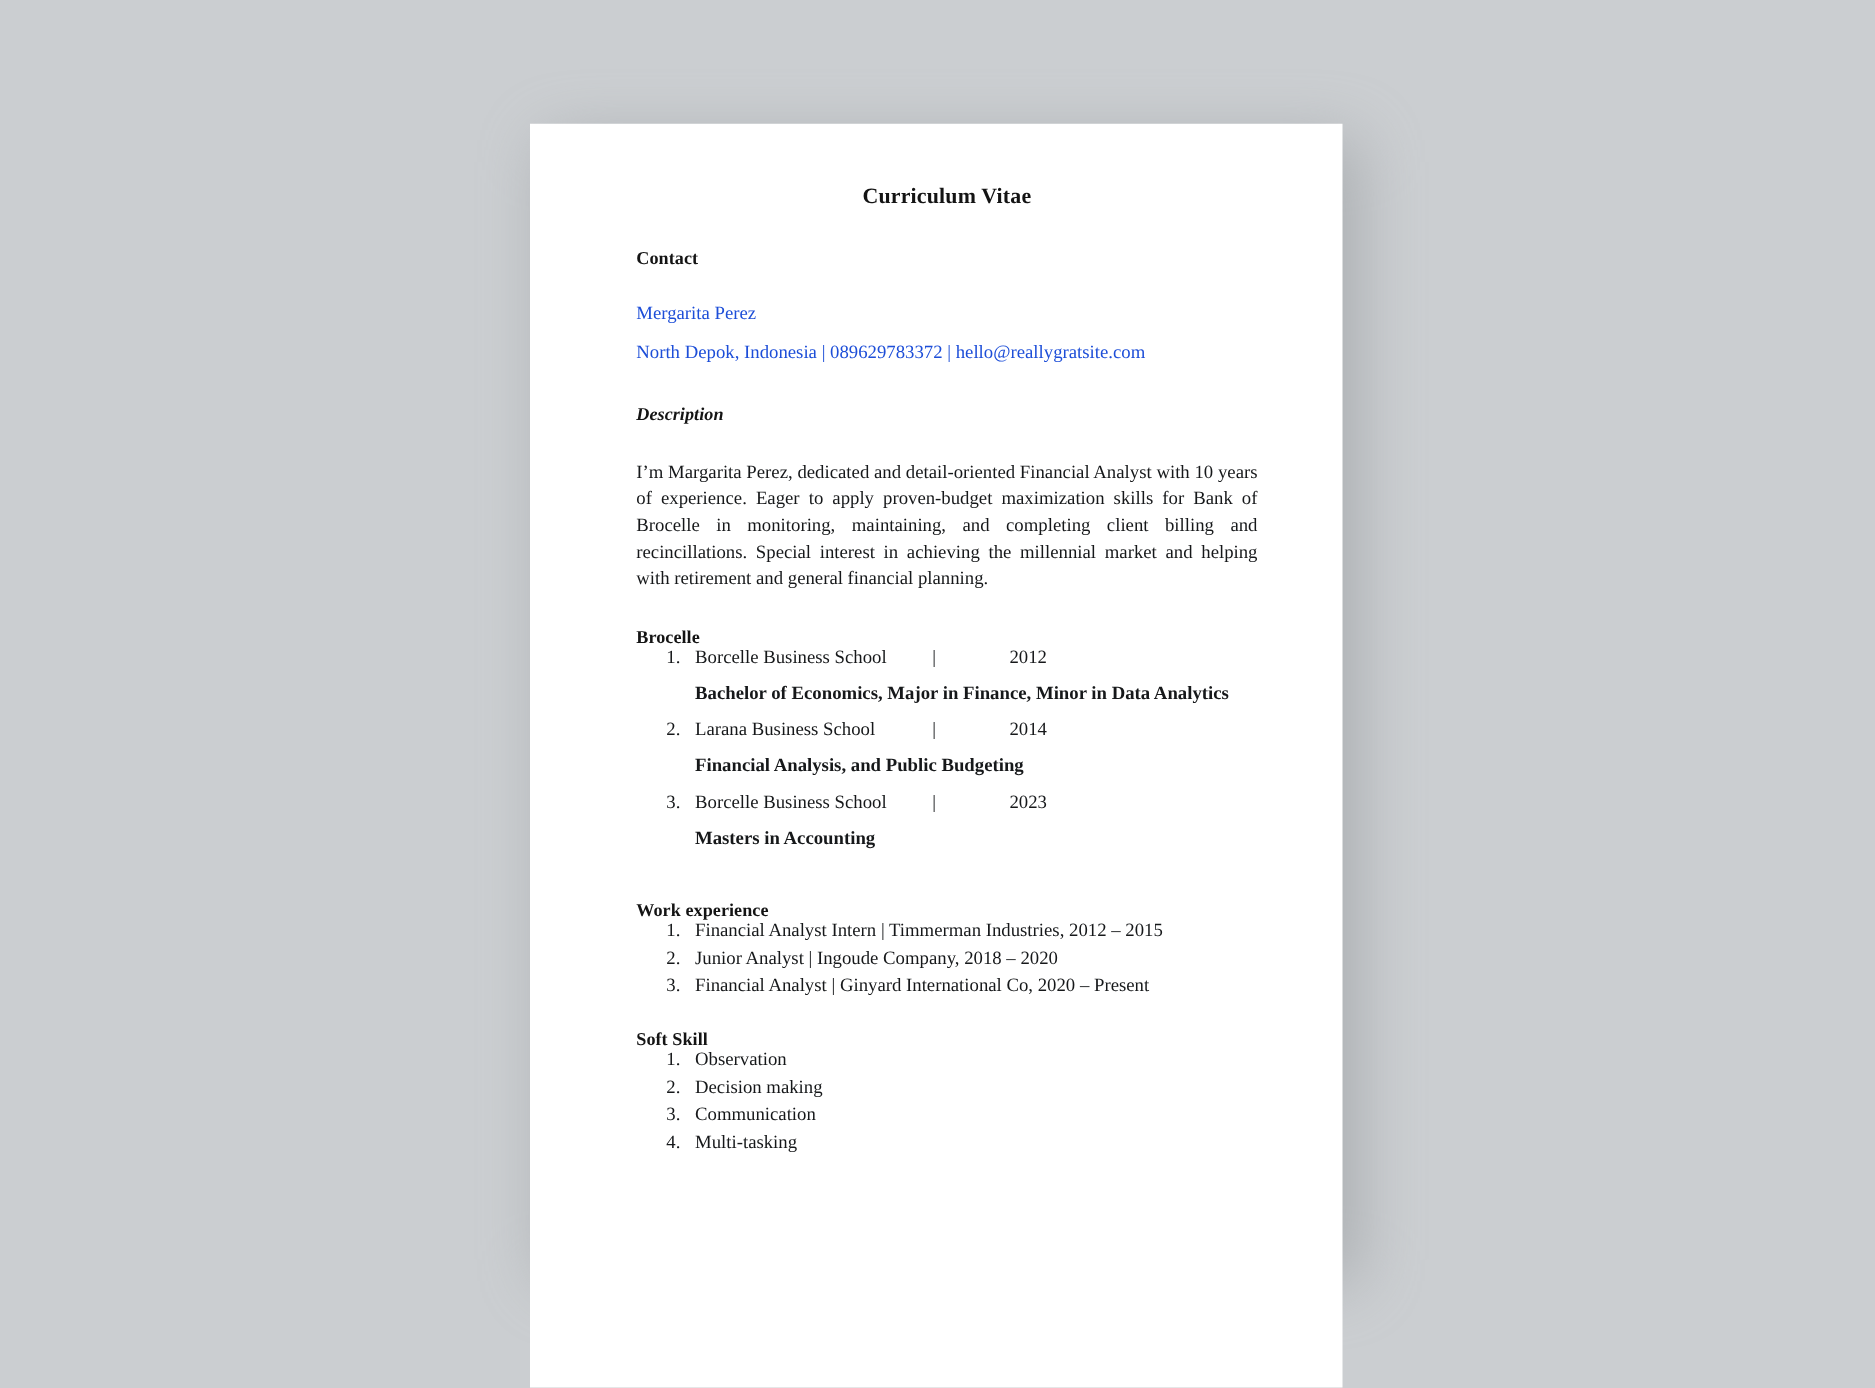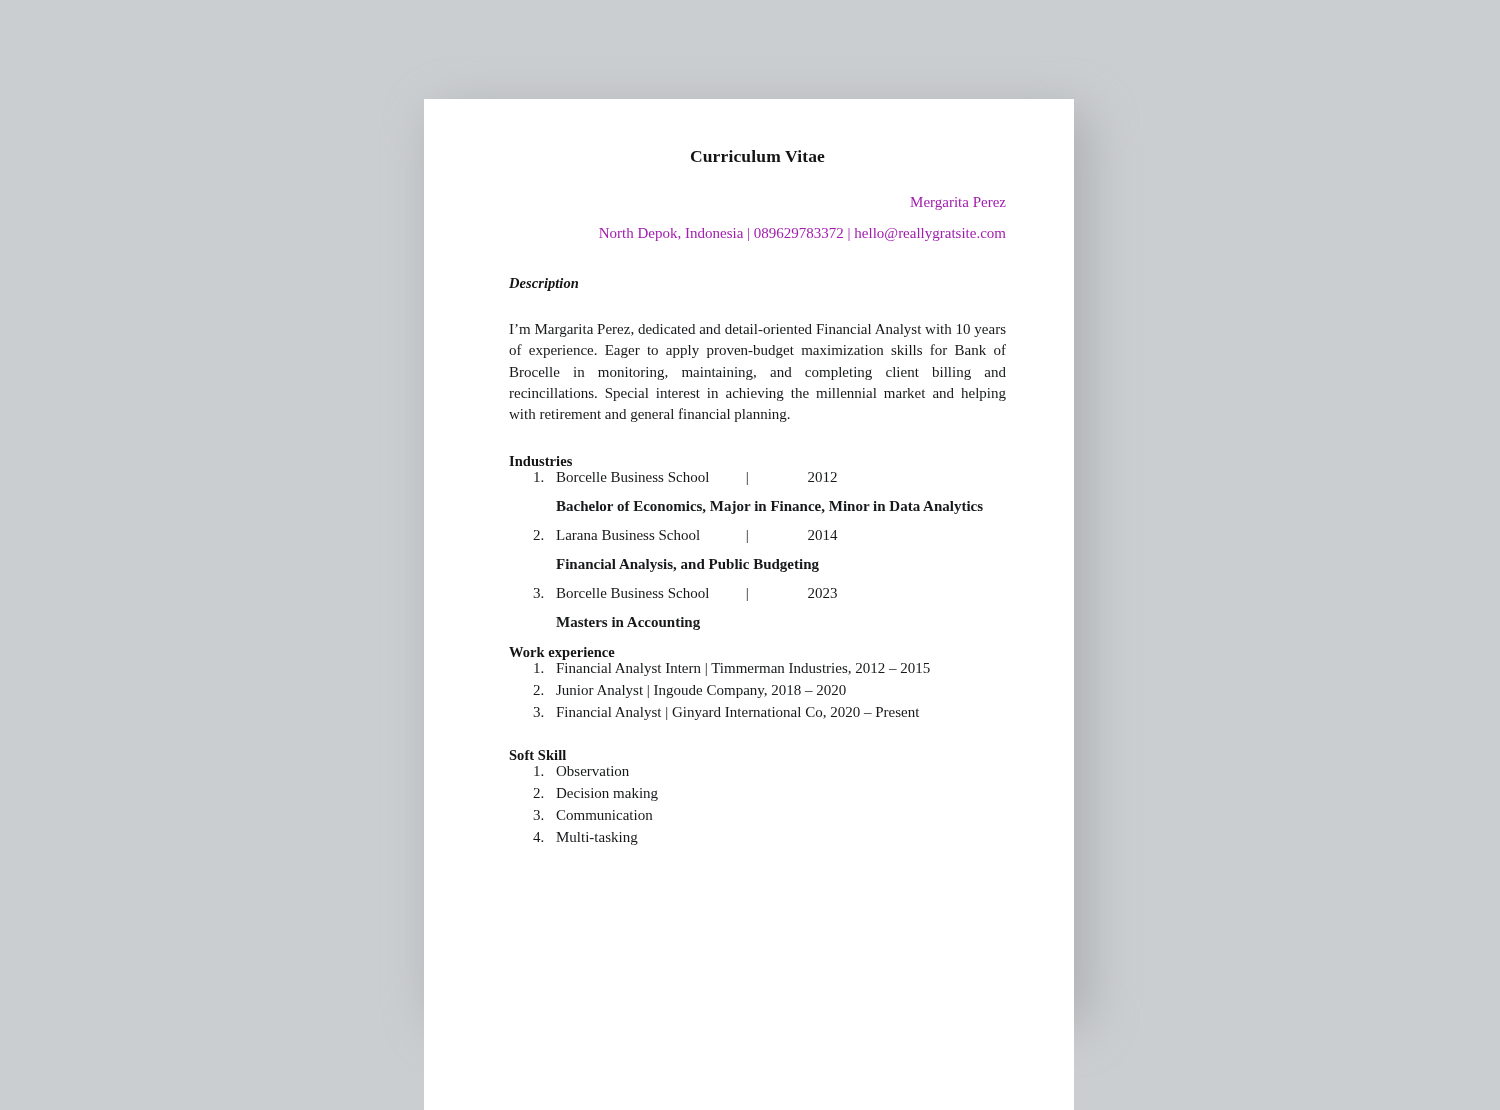--- a/index.html
+++ b/index.html
@@ -59,23 +59,22 @@
 
   .section-heading {
     font-weight: bold;
     font-size: 14.5px;
     color: #141414;
     letter-spacing: 0.05px;
   }
 
   .body-line {
     font-size: 15px;
-    color: #a21caf;
+    color: #1d4ed8;
     line-height: 1.0;
-    text-align: right;
   }
 
   .desc-para {
     font-size: 15px;
     color: #16181a;
     line-height: 1.42;
     text-align: justify;
     text-justify: inter-word;
   }
 
@@ -118,47 +117,48 @@
   
   .sp-contact-head   { margin-top: 32px; }
   .sp-contact-name   { margin-top: 28px; }
   .sp-contact-addr   { margin-top: 16px; }
   .sp-desc-head      { margin-top: 34px; font-style: italic; }
   .sp-desc-body      { margin-top: 27px; }
   .sp-edu-head       { margin-top: 28px; }
   .sp-edu-list       { margin-top: 26px; }
   .sp-edu-degree     { margin-top: 14px; }
   .sp-edu-item-gap   { margin-top: 14px; }
-  .sp-work-head      { margin-top: 14px; }
+  .sp-work-head      { margin-top: 42px; }
   .sp-work-list      { margin-top: 27px; }
   .sp-work-item-gap  { margin-top: 7px; }
   .sp-soft-head      { margin-top: 27px; }
   .sp-soft-list      { margin-top: 27px; }
   .sp-soft-item-gap  { margin-top: 7px; }
 </style>
 </head>
 <body>
 
 <div class="page-shadow"></div>
 
 <div class="page">
   <div class="page-inner">
 
     <h1 class="doc-title">Curriculum Vitae</h1>
 
+    <h2 class="section-heading sp-contact-head">Contact</h2>
 
     <div class="body-line sp-contact-name">Mergarita Perez</div>
 
     <div class="body-line sp-contact-addr">North Depok, Indonesia | 089629783372 | hello@reallygratsite.com</div>
 
     <h2 class="section-heading sp-desc-head">Description</h2>
 
     <p class="desc-para sp-desc-body">I’m Margarita Perez, dedicated and detail-oriented Financial Analyst with 10 years of experience. Eager to apply proven-budget maximization skills for Bank of Brocelle in monitoring, maintaining, and completing client billing and recincillations. Special interest in achieving the millennial market and helping with retirement and general financial planning.</p>
 
-    <h2 class="section-heading sp-edu-head">Industries</h2>
+    <h2 class="section-heading sp-edu-head">Brocelle</h2>
 
     <ol class="num-list sp-edu-list">
       <li class="edu-row">
         <span class="marker">1.</span>
         <span class="school">Borcelle Business School</span>
         <span class="sep">|</span>
         <span class="year">2012</span>
       </li>
       <li class="edu-degree sp-edu-degree" style="padding-left:47px;list-style:none;">Bachelor of Economics, Major in Finance, Minor in Data Analytics</li>
 

